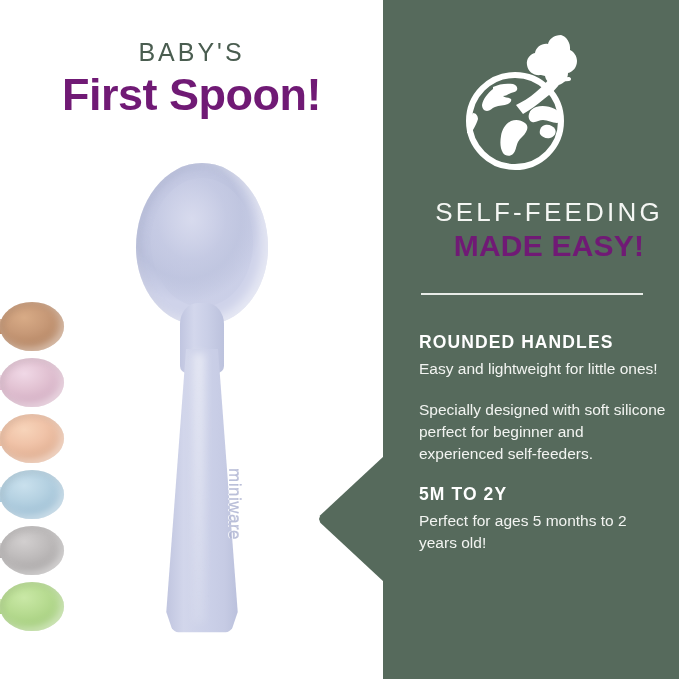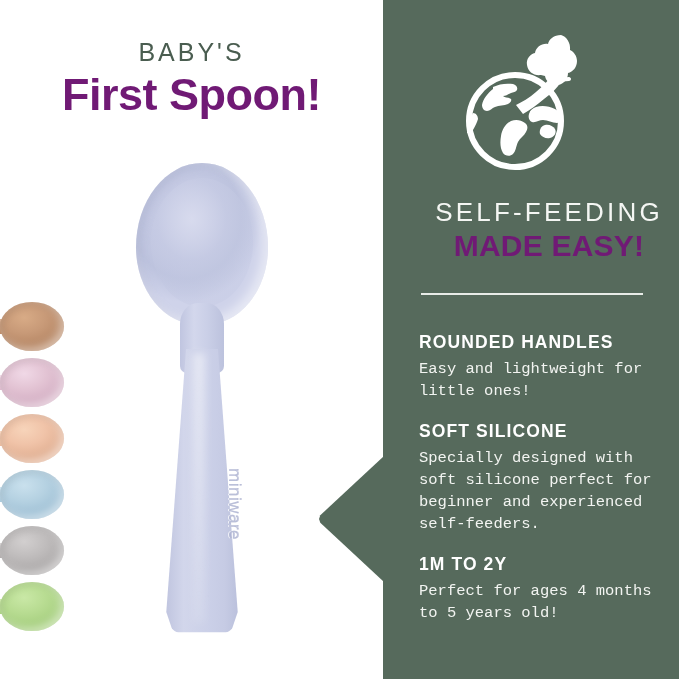--- a/index.html
+++ b/index.html
@@ -233,21 +233,20 @@
     letter-spacing: 1.1px;
     line-height: 1.2;
     margin: 0 0 5px 0;
   }
   .feature-body {
     font-size: 15.5px;
     font-weight: 400;
     color: #f2f4f1;
     line-height: 1.42;
     margin: 0;
-    font-family: Liberation Mono, monospace;
   }
 </style>
 </head>
 <body>
 
 <div id="infographic">
 
   <div class="left-panel">
 
     <div class="title-block">
@@ -340,24 +339,23 @@
   <div class="brand-divider"></div>
 
   <div class="features">
 
     <div class="feature">
       <div class="feature-title">ROUNDED HANDLES</div>
       <div class="feature-body">Easy and lightweight for little ones!</div>
     </div>
 
     <div class="feature">
-      <div class="feature-title">SOFT SILICONE</div>
       <div class="feature-body">Specially designed with soft silicone perfect for beginner and experienced self-feeders.</div>
     </div>
 
     <div class="feature">
-      <div class="feature-title">1M TO 2Y</div>
-      <div class="feature-body">Perfect for ages 4 months to 5 years old!</div>
+      <div class="feature-title">5M TO 2Y</div>
+      <div class="feature-body">Perfect for ages 5 months to 2 years old!</div>
     </div>
 
   </div>
 
 </div>
 
 </body></html>

